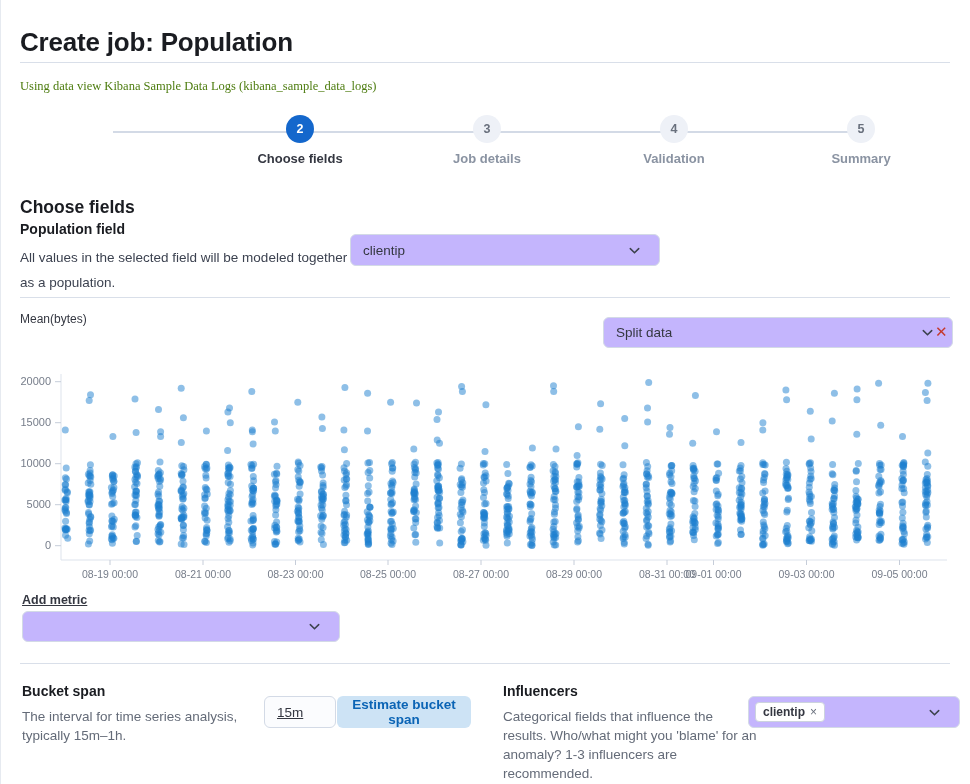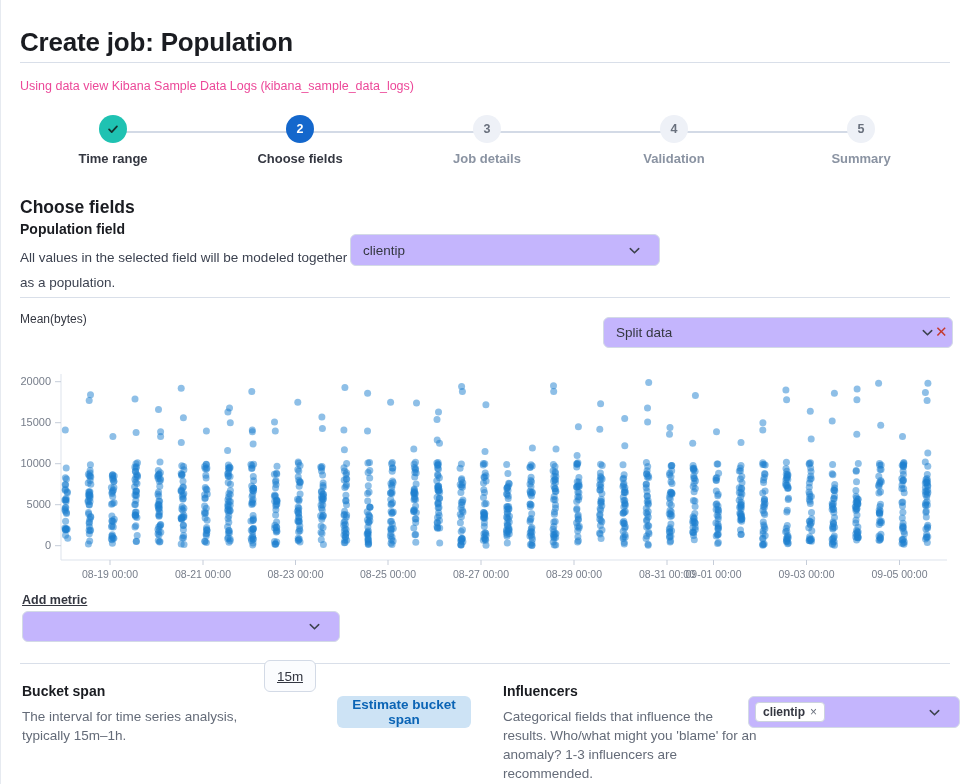--- a/index.html
+++ b/index.html
@@ -5,21 +5,21 @@
   html,body{margin:0;padding:0;}
   body{
     width:970px;height:784px;position:relative;background:#fff;overflow:hidden;
     font-family:"Liberation Sans","DejaVu Sans",sans-serif;color:#343741;
     -webkit-font-smoothing:antialiased;
   }
   .abs{position:absolute;}
   .edge-line{position:absolute;left:0;top:0;bottom:0;width:1px;background:#e6eaf0;}
   .page-title{left:20px;top:10px;font-size:26px;font-weight:700;color:#1a1c21;letter-spacing:-.2px;}
   .divider{position:absolute;left:20px;width:930px;height:1px;background:#d9dfe9;}
-  .dataview{left:20px;top:79px;font-size:12.5px;color:#ec4899;}
+  .dataview{left:20px;top:79px;font-size:12.5px;color:#4d7c0f;font-family:Liberation Serif, serif;}
 
   
   .stepper{left:0;top:115px;width:970px;height:56px;}
   .step-line{position:absolute;left:113px;top:16px;width:748px;height:2px;background:#d3dae6;}
   .step{position:absolute;width:186px;top:0;display:flex;flex-direction:column;align-items:center;}
   .step-circle{width:28px;height:28px;border-radius:50%;display:flex;align-items:center;justify-content:center;
     font-size:12.5px;font-weight:700;position:relative;z-index:2;}
   .step-circle.complete{background:#1fc2b2;color:#11312e;}
   .step-circle.active{background:#1467cc;color:#fff;}
   .step-circle.incomplete{background:#eef1f7;color:#69707d;}
@@ -64,28 +64,20 @@
 
 <div class="edge-line"></div>
 
 <h1 class="abs page-title">Create job: Population</h1>
 <div class="divider" style="top:62px;"></div>
 <div class="abs dataview">Using data view Kibana Sample Data Logs (kibana_sample_data_logs)</div>
 
 <div class="abs stepper">
   <div class="step-line"></div>
 
-  <div class="step" style="left:20px;">
-    <div class="step-circle complete">
-      <svg width="14" height="14" viewBox="0 0 16 16">
-        <path d="M3.5 8.5l3 3L12.5 5" fill="none" stroke="#14332f" stroke-width="2" stroke-linecap="round" stroke-linejoin="round"></path>
-      </svg>
-    </div>
-    <div class="step-label">Time range</div>
-  </div>
 
   <div class="step" style="left:207px;">
     <div class="step-circle active">2</div>
     <div class="step-label">Choose fields</div>
   </div>
 
   <div class="step" style="left:394px;">
     <div class="step-circle incomplete">3</div>
     <div class="step-label dim">Job details</div>
   </div>
@@ -1606,21 +1598,21 @@
         <path d="M3.5 6l4.5 4.5L12.5 6" fill="none" stroke="currentColor" stroke-width="1.6" stroke-linecap="round" stroke-linejoin="round"></path>
       </svg>
   </span>
 </div>
 
 <div class="divider" style="top:663px;"></div>
 
 <div class="abs sec-title" style="left:22px;top:683px;">Bucket span</div>
 <div class="abs gray-text" style="left:22px;top:707px;width:232px;">The interval for time series analysis, typically 15m–1h.</div>
 
-<input class="text-input" style="left: 264px; top: 660px; width: 52px; height: 32px; text-decoration: underline;" value="15m">
+<input class="text-input" style="left: 264px; top: 696px; width: 72px; height: 32px; text-decoration: underline;" value="15m">
 <button class="btn-secondary" style="left:337px;top:696px;width:134px;height:32px;">Estimate bucket span</button>
 
 <div class="abs sec-title" style="left:503px;top:683px;">Influencers</div>
 <div class="abs gray-text" style="left:503px;top:707px;width:254px;">Categorical fields that influence the results. Who/what might you 'blame' for an anomaly? 1-3 influencers are recommended.</div>
 
 <div class="select" style="left:748px;top:696px;width:212px;height:32px;padding-left:6px;">
   <span class="pill">
     <span>clientip</span>
     <span class="x">×</span>
   </span>

